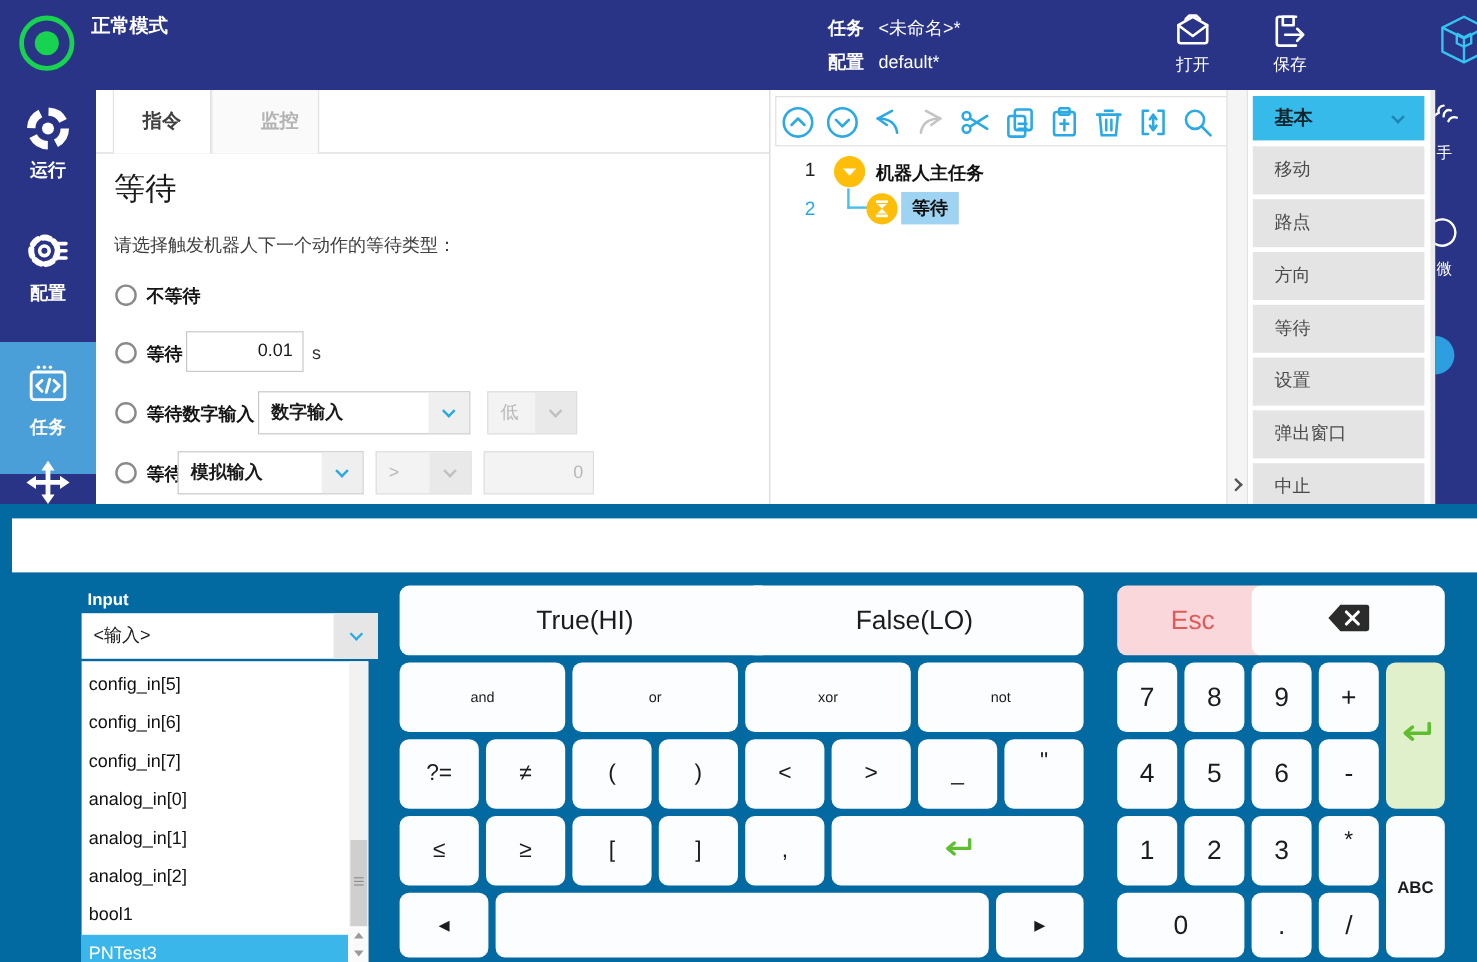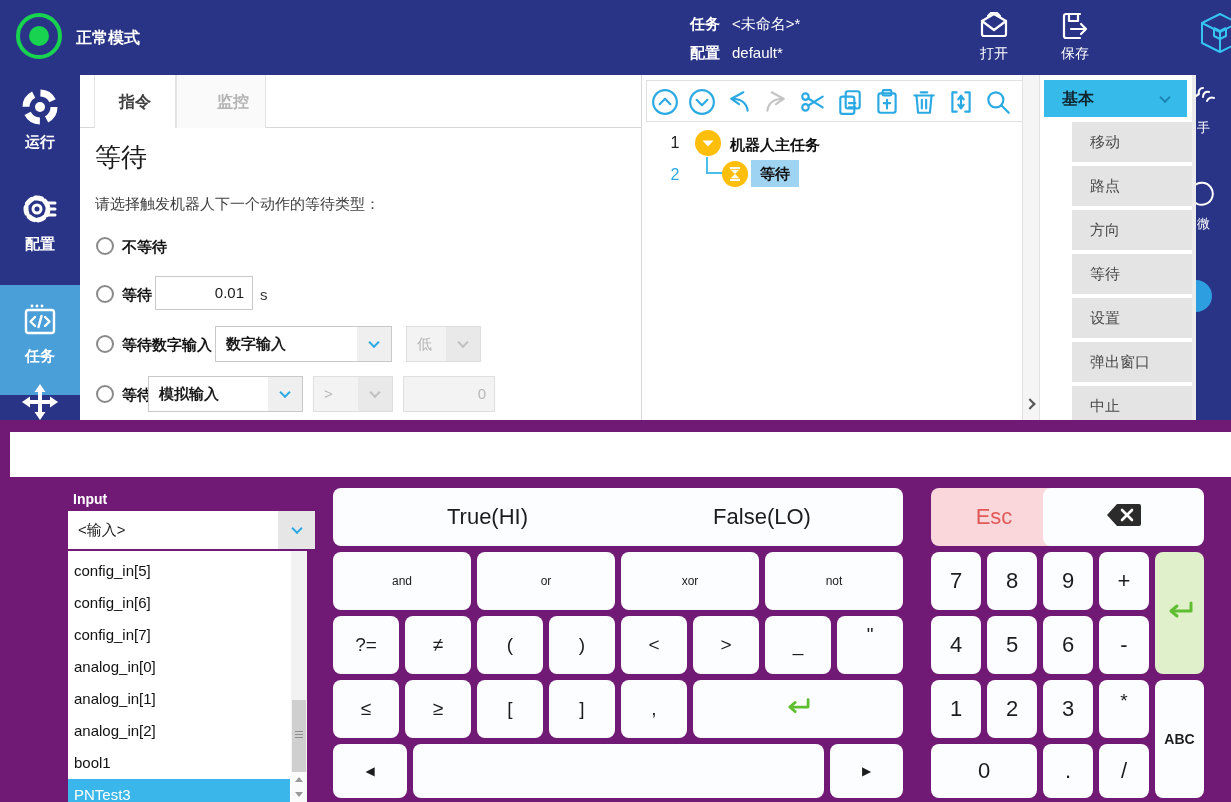--- a/index.html
+++ b/index.html
@@ -5,21 +5,21 @@
   * { margin:0; padding:0; box-sizing:border-box; }
   html,body { width:1231px; height:802px; }
   body { font-family:"Liberation Sans","DejaVu Sans",sans-serif; background:#fff; }
   .screen { position:relative; width:1231px; height:802px; overflow:hidden; background:#fff; }
   .abs { position:absolute; }
 
   
   .topbar { position:absolute; left:0; top:0; width:1231px; height:75px; background:#293487; }
   .status-ring { position:absolute; left:16px; top:13px; width:46px; height:46px; border:4px solid #17D34F; border-radius:50%; }
   .status-dot { position:absolute; left:9px; top:9px; width:20px; height:20px; background:#17D34F; border-radius:50%; }
-  .mode-label { position:absolute; left:76px; top:28px; color:#fff; font-size:16px; font-weight:bold; }
+  .mode-label { position:absolute; left:76px; top:12px; color:#fff; font-size:16px; font-weight:bold; }
   .task-info { position:absolute; left:690px; top:9px; color:#fff; font-size:15px; line-height:29px; }
   .task-info .row span.lbl { font-weight:bold; margin-right:12px; }
   .tb-btn { position:absolute; top:6px; width:64px; height:64px; text-align:center; color:#fff; cursor:pointer; }
   .tb-btn svg { display:block; margin:2px auto 1px; }
   .tb-btn .tb-lbl { font-size:14px; }
   .cube-icon { position:absolute; left:1198px; top:8px; }
 
   
   .sidebar { position:absolute; left:0; top:75px; width:80px; height:727px; background:#293487; }
   .side-item { position:absolute; left:0; width:80px; height:100px; text-align:center; color:#fff; cursor:pointer; }
@@ -65,29 +65,29 @@
   .conn { position:absolute; background:#49C0EA; }
 
   .collapse-strip { position:absolute; left:1022px; top:75px; width:18px; height:345px; background:#F5F5F5; border-left:1px solid #E2E2E2; border-right:1px solid #E2E2E2; cursor:pointer; }
   .collapse-strip .chev2 { position:absolute; left:3px; top:325px; width:8px; height:8px; border-top:2px solid #555; border-right:2px solid #555; transform:rotate(45deg); }
 
   
   .cmd-panel { position:absolute; left:1040px; top:75px; width:152px; height:345px; background:#fff; }
   .cmd-header { position:absolute; left:4px; top:5px; width:143px; height:37px; background:#35BAEA; cursor:pointer; }
   .cmd-header .cmd-h-lbl { position:absolute; left:18px; top:0; line-height:37px; font-size:16px; font-weight:bold; color:#10242C; }
   .cmd-header .chev { border-color:#1D84B5; left:auto; right:14px; }
-  .cmd-item { position:absolute; left:4px; width:143px; height:40px; background:#E4E4E4; cursor:pointer;margin-left:28px; }
+  .cmd-item { position:absolute; left:4px; width:143px; height:40px; background:#E4E4E4; cursor:pointer; }
   .cmd-item span { position:absolute; left:18px; line-height:40px; font-size:15px; color:#4A4A4A; }
 
   .right-gap { position:absolute; left:1192px; top:75px; width:4px; height:345px; background:#EBEBEB; }
   .right-strip { position:absolute; left:1196px; top:75px; width:35px; height:345px; background:#293487; overflow:hidden; color:#fff; }
   .strip-lbl { position:absolute; left:1px; font-size:13px; color:#fff; }
 
   
-  .kb { position:absolute; left:0; top:420px; width:1231px; height:382px; background:#701a75; }
+  .kb { position:absolute; left:0; top:420px; width:1231px; height:382px; background:#0369a1; }
   .kb-input { position:absolute; left:10px; top:12px; width:1221px; height:45px; background:#fff; cursor:text; }
   .kb-input-lbl { position:absolute; left:73px; top:71px; font-size:14px; font-weight:bold; color:#fff; }
   .kb-select { position:absolute; left:68px; top:91px; width:247px; height:38px; background:#fff; cursor:pointer; }
   .kb-select .sel-txt { position:absolute; left:10px; line-height:38px; font-size:15px; color:#1A1A1A; }
   .kb-select .sel-btn { position:absolute; right:0; top:0; bottom:0; width:37px; background:#E6E6E6; }
   .kb-list { position:absolute; left:68px; top:131px; width:239px; height:251px; background:#fff; overflow:hidden; }
   .kb-li { position:absolute; left:0; width:222px; height:32px; line-height:32px; padding-left:6px; font-size:15px; color:#111; cursor:pointer; }
   .kb-li.selected { background:#3AB6EA; color:#fff; }
   .kb-scroll { position:absolute; right:0; top:0; width:16px; height:251px; background:#F2F2F2; }
   .kb-thumb { position:absolute; left:1px; top:149px; width:14px; height:72px; background:#CFCFCF; cursor:grab; }

